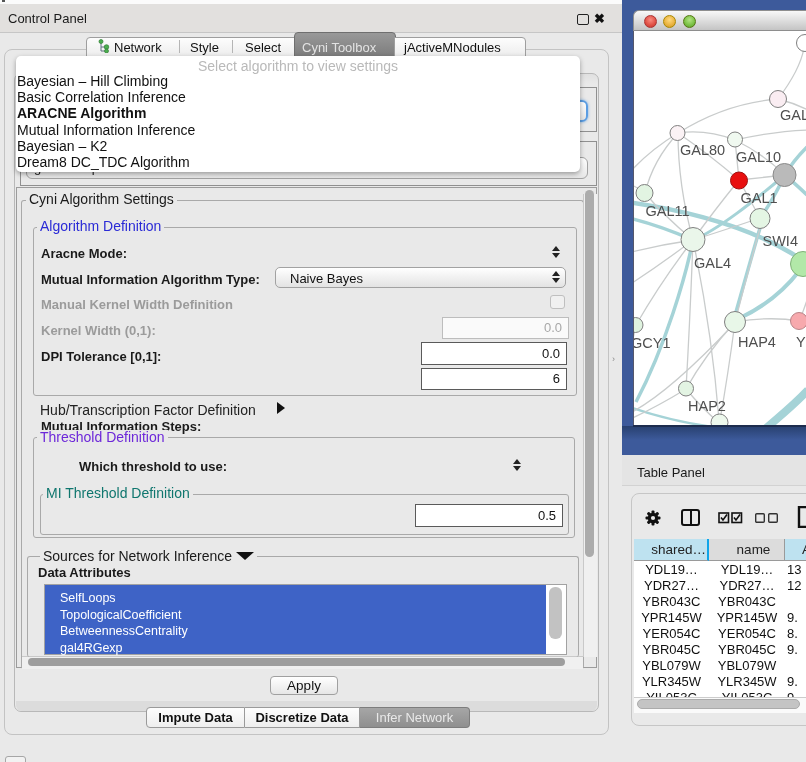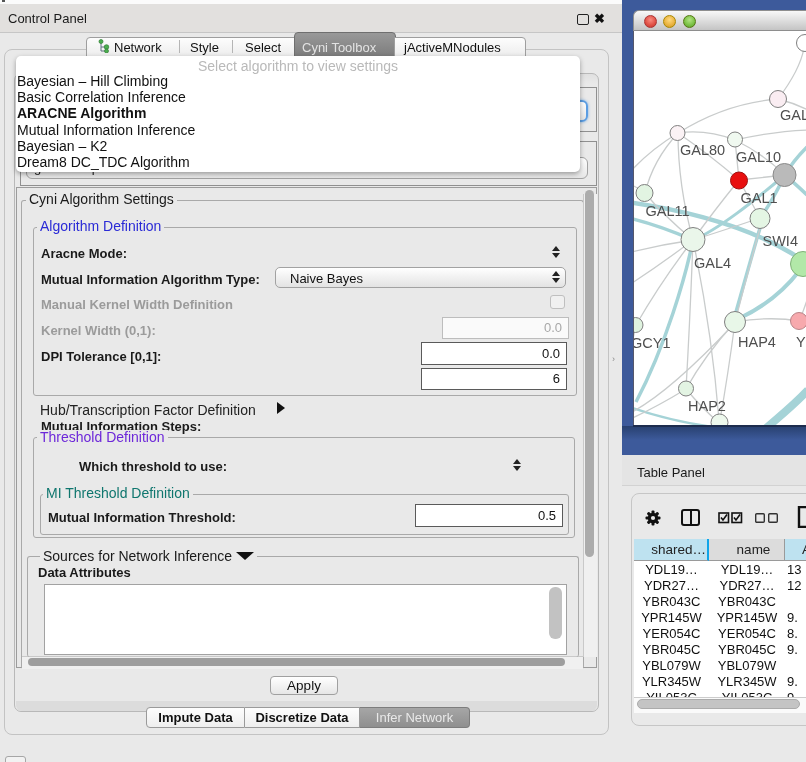--- a/index.html
+++ b/index.html
@@ -91,27 +91,27 @@
 <div class="abs" style="left:40px;top:402px;font-size:14px;color:#222;">Hub/Transcription Factor Definition</div>
 <div class="arr" style="left:277px;top:402px;border-left:8px solid #111;border-top:6.5px solid transparent;border-bottom:6.5px solid transparent;"></div>
 
 <div class="fieldset" style="left:33px;top:437px;width:540px;height:99px;"></div>
 <div class="ftitle" style="left:37px;top:430px;color:#6d28d9;">Threshold Definition</div>
 <div class="lbl" style="left:79px;top:459px;">Which threshold to use:</div>
 <div class="ud" style="left:513px;top:459px;"></div>
 
 <div class="fieldset" style="left:40px;top:494px;width:527px;height:39px;"></div>
 <div class="ftitle" style="left:43px;top:486px;color:#0f766e;">MI Threshold Definition</div>
-<div class="lbl" style="left:48px;top:510px;">Mutual Information Threshold:</div>
 <div class="tfield" style="left:415px;top:504px;width:148px;height:23px;line-height:21px;">0.5</div>
 
 <div class="fieldset" style="left:27px;top:556px;width:550px;height:100px;border-bottom:none;"></div>
 <div class="ftitle" style="left:40px;top:549px;color:#1a1a1a;">Sources for Network Inference <span style="display:inline-block;width:0;height:0;border-top:8px solid #111;border-left:9px solid transparent;border-right:9px solid transparent;vertical-align:1px;"></span></div>
 <div class="lbl" style="left:38px;top:565px;">Data Attributes</div>
 <div class="abs" style="left:44px;top:584px;width:523px;height:71px;background:#fff;border:1px solid #a2a2a2;box-sizing:border-box;"></div>
+<div class="abs" style="left:45px;top:585px;width:501px;height:69px;background:#3e63c6;color:#fff;font-size:12.5px;line-height:16.6px;padding:5px 0 0 15px;box-sizing:border-box;">SelfLoops<br>TopologicalCoefficient<br>BetweennessCentrality<br>gal4RGexp</div>
 <div class="abs" style="left:549px;top:587px;width:13px;height:52px;background:#c2c2c2;border-radius:6px;"></div>
 
 <div class="abs" style="left:270px;top:676px;width:68px;height:19px;border:1px solid #a0a0a0;border-radius:4px;background:linear-gradient(#fff,#e6e6e6);box-sizing:border-box;text-align:center;font-size:13.5px;line-height:17px;color:#111;">Apply</div>
 
 <div class="abs" style="left:146px;top:707px;width:99px;height:21px;background:linear-gradient(#fdfdfd,#eeeeee);border:1px solid #9a9a9a;border-radius:4px 0 0 4px;box-sizing:border-box;text-align:center;font-size:13px;line-height:19px;font-weight:bold;color:#111;">Impute Data</div>
 <div class="abs" style="left:245px;top:707px;width:115px;height:21px;background:linear-gradient(#fdfdfd,#eeeeee);border:1px solid #9a9a9a;border-left:none;box-sizing:border-box;text-align:center;font-size:13px;line-height:19px;font-weight:bold;color:#111;">Discretize Data</div>
 <div class="abs" style="left:360px;top:707px;width:110px;height:21px;background:linear-gradient(#a6a6a6,#8f8f8f);border:1px solid #7d7d7d;border-left:none;border-radius:0 4px 4px 0;box-sizing:border-box;text-align:center;font-size:13px;line-height:19px;color:#e9e9e9;">Infer Network</div>
 
 <div class="abs" style="left:5px;top:756px;width:19px;height:10px;border:1.5px solid #a6a6a6;border-radius:3px;background:#f2f2f2;"></div>
 

